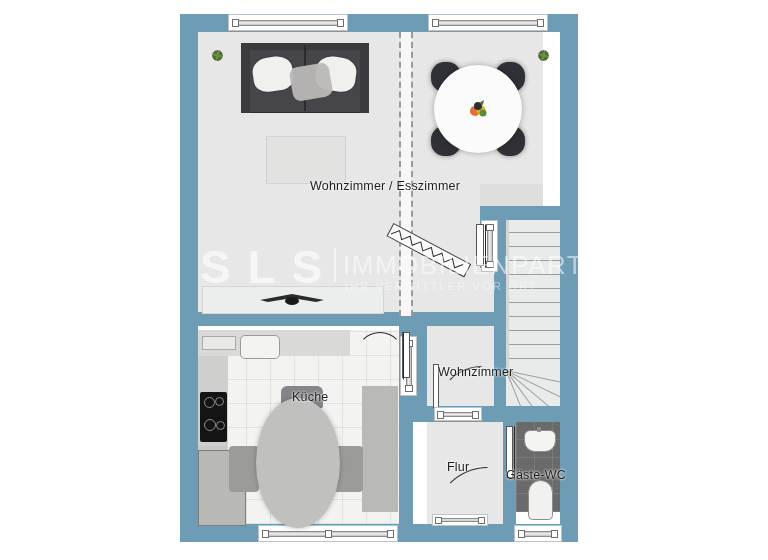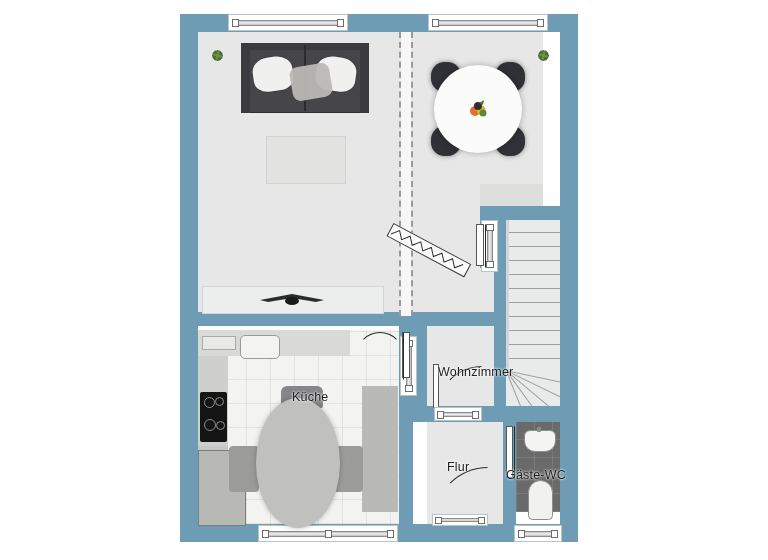--- a/index.html
+++ b/index.html
@@ -313,21 +313,28 @@
 
     <div class="f kchair" style="left:101px;top:372px;width:42px;height:22px;background:#86868a;border-radius:6px 6px 2px 2px;"></div>
     <div class="f kchair" style="left:49px;top:432px;width:30px;height:46px;"></div>
     <div class="f kchair" style="left:153px;top:432px;width:30px;height:46px;"></div>
     <div class="f oval" style="left:76px;top:384px;width:84px;height:130px;"></div>
 
     <div class="f wc-sink" style="left:344px;top:416px;width:30px;height:20px;"></div>
     <div class="f" style="left:357px;top:413px;width:4px;height:5px;background:#8d8d8b;border-radius:1px;"></div>
     <div class="f toilet" style="left:348px;top:466px;width:23px;height:38px;"></div>
 
+    <span class="room-label" style="left:130px;top:165px;">Wohnzimmer / Esszimmer</span>
     <span class="room-label" style="left:112px;top:376px;">Küche</span>
     <span class="room-label" style="left:258px;top:351px;">Wohnzimmer</span>
     <span class="room-label" style="left:267px;top:446px;">Flur</span>
     <span class="room-label" style="left:326px;top:454px;text-align:center;">Gäste-WC</span>
 
   </div>
 
+  <div class="wm">
+    <span class="wm-main">S L S</span>
+    <span class="wm-bar"></span>
+    <span class="wm-right">IMMOBILIENPARTNER</span>
+    <span class="wm-sub">IHR VERMITTLER VOR ORT</span>
+  </div>
 
 </div>
 
 </body></html>

